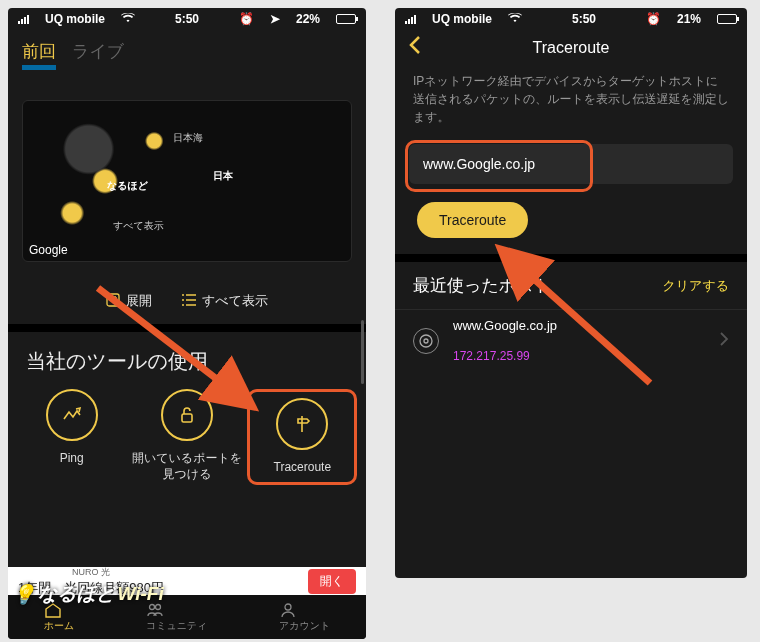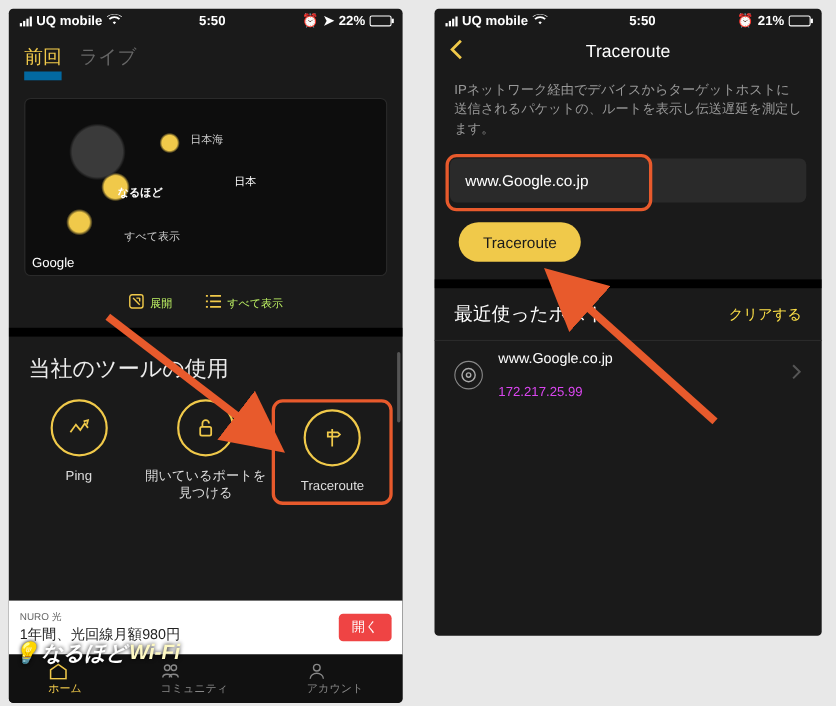--- a/index.html
+++ b/index.html
@@ -19,65 +19,65 @@
     overflow: hidden;
   }
   .phone-left { left: 8px; top: 8px; width: 358px; height: 631px; }
   .phone-right { left: 395px; top: 8px; width: 352px; height: 570px; }
 
   
   .statusbar {
     display: flex; align-items: center; justify-content: space-between;
     padding: 4px 10px; font-size: 12px; font-weight: 600; height: 22px;
   }
-  .statusbar .sb-left, .statusbar .sb-right { display: flex; align-items: center; gap: 4px; justify-content: flex-end; }
+  .statusbar .sb-left, .statusbar .sb-right { display: flex; align-items: center; gap: 16px; justify-content: flex-end; }
   .bat { width: 20px; height: 10px; border: 1px solid #fff; border-radius: 2px; position: relative; }
   .bat::after { content:""; position:absolute; right:-3px; top:2px; width:2px; height:4px; background:#fff; }
   .bat-fill { background:#fff; height:100%; }
   .signal { display:inline-flex; align-items:flex-end; gap:1px; }
   .signal span { width:2px; background:#fff; }
   .signal span:nth-child(1){height:3px}.signal span:nth-child(2){height:5px}
   .signal span:nth-child(3){height:7px}.signal span:nth-child(4){height:9px}
 
   
   .tabs { display:flex; gap:16px; padding:10px 14px; font-size:17px; }
-  .tab-active { color:#f0c94a; border-bottom:8px solid #0369a1; padding-bottom:2px; }
+  .tab-active { color:#f0c94a; border-bottom:5px solid #0369a1; padding-bottom:2px; }
   .tab-inactive { color:#666; }
 
   .map {
-    margin: 6px 14px; height: 162px; border-radius: 6px;
+    margin: 20px 14px; height: 162px; border-radius: 6px;
     background: radial-gradient(circle at 20% 30%, #3a3a3a 8%, transparent 9%),
                 radial-gradient(circle at 25% 50%, #f0c94a 4%, transparent 5%),
                 radial-gradient(circle at 15% 70%, #f0c94a 3%, transparent 4%),
                 radial-gradient(circle at 40% 25%, #f0c94a 3%, transparent 4%),
                 linear-gradient(#0d0d0d,#0d0d0d);
     position: relative; border:1px solid #2a2a2a;
   }
   .map-lbl { position:absolute; font-size:10px; color:#ccc; }
   .map-attrib { position:absolute; bottom:4px; left:6px; font-size:12px; color:#fff; font-weight:500;}
 
-  .map-actions { display:flex; justify-content:center; gap:30px; padding:10px 0 14px; font-size:10px; color:#bef264; }
+  .map-actions { display:flex; justify-content:center; gap:30px; padding:10px 0 14px; font-size:13px; color:#e5e5e5; }
   .map-actions > div { display:flex; align-items:center; gap:6px; }
 
   .section-divider { height:8px; background:#000; }
 
   .tools-title { font-size:20px; padding:16px 18px 10px; color:#eee; font-weight:400;}
   .tools-row { display:flex; justify-content:space-around; padding:4px 6px 18px; }
   .tool { display:flex; flex-direction:column; align-items:center; gap:10px; width:110px;}
   .tool-circle {
     width:52px; height:52px; border:2px solid #f0c94a; border-radius:50%;
     display:flex; align-items:center; justify-content:center; color:#f0c94a;
   }
   .tool-label { font-size:12px; color:#ddd; text-align:center; line-height:1.3; }
   .highlight-tool { border:3px solid #e85a2c; border-radius:10px; padding:6px 4px; }
 
   .ad {
     background:#fff; color:#222; display:flex; align-items:center;
     justify-content:space-between; padding:6px 10px; font-size:13px;
-    position:absolute; bottom:44px; left:0; right:0; height:49px;
+    position:absolute; bottom:44px; left:0; right:0; height:28px;text-align:center;
   }
   .ad small { font-size:9px; color:#666; display:block; }
   .ad-btn { background:#ef4444; color:#fff; padding:4px 12px; border-radius:4px; font-size:12px;}
 
   .bottomnav {
     position:absolute; bottom:0; left:0; right:0; height:44px;
     background:#111; display:flex; justify-content:space-around; align-items:center;
     font-size:10px; color:#888;
   }
   .bottomnav .nav-item { display:flex; flex-direction:column; gap:1px;}
@@ -166,21 +166,21 @@
   </div>
 
   <div class="tabs">
     <span class="tab-active">前回</span>
     <span class="tab-inactive">ライブ</span>
   </div>
 
   <div class="map">
     <span class="map-lbl" style="top:30px;left:150px">日本海</span>
     <span class="map-lbl" style="top:78px;left:84px;color:#fff;font-weight:600">なるほど</span>
-    <span class="map-lbl" style="top:68px;left:190px;color:#fff;font-weight:400">日本</span>
+    <span class="map-lbl" style="top:68px;left:190px;color:#fff;font-weight:700">日本</span>
     <span class="map-lbl" style="top:118px;left:90px">すべて表示</span>
     <span class="map-attrib">Google</span>
   </div>
 
   <div class="map-actions">
     <div>
       <span>
         <svg width="14" height="14" viewBox="0 0 14 14">
             <rect x="1" y="1" width="12" height="12" rx="2" fill="none" stroke="#f0c94a" stroke-width="1.3"></rect>
             <path d="M4 4l6 6M10 4v3M10 4H7" stroke="#f0c94a" stroke-width="1.3" fill="none"></path>

